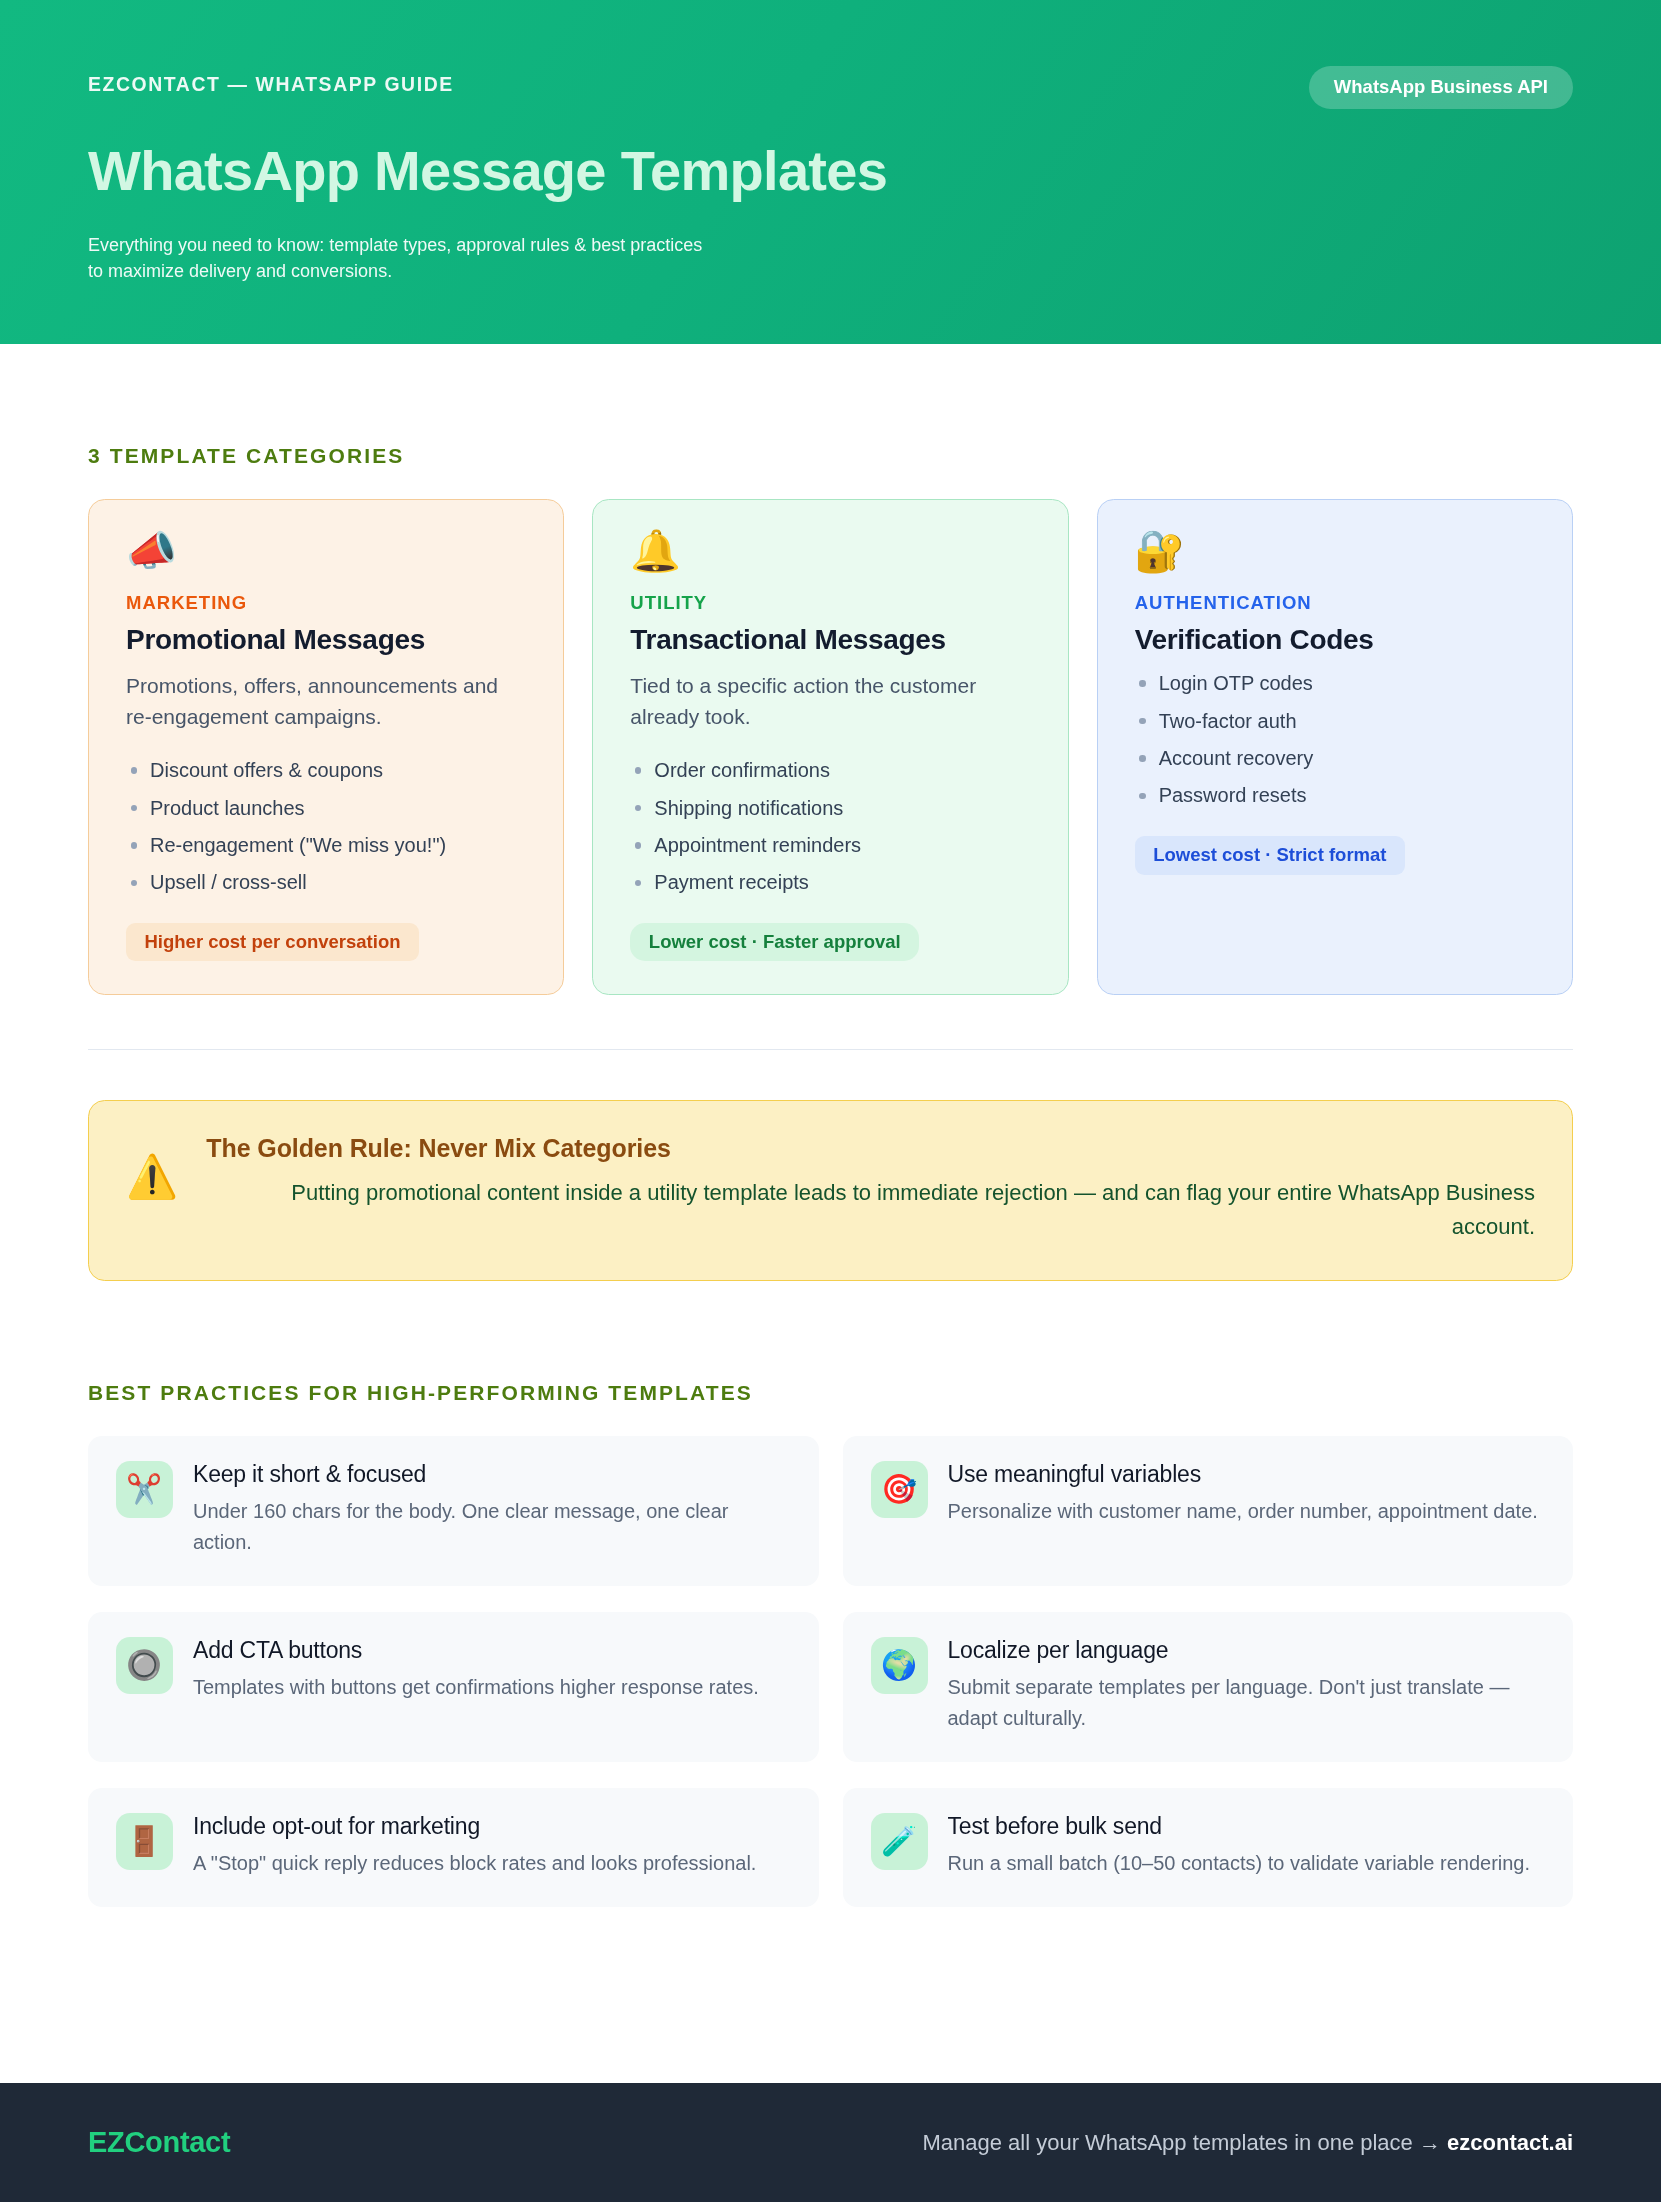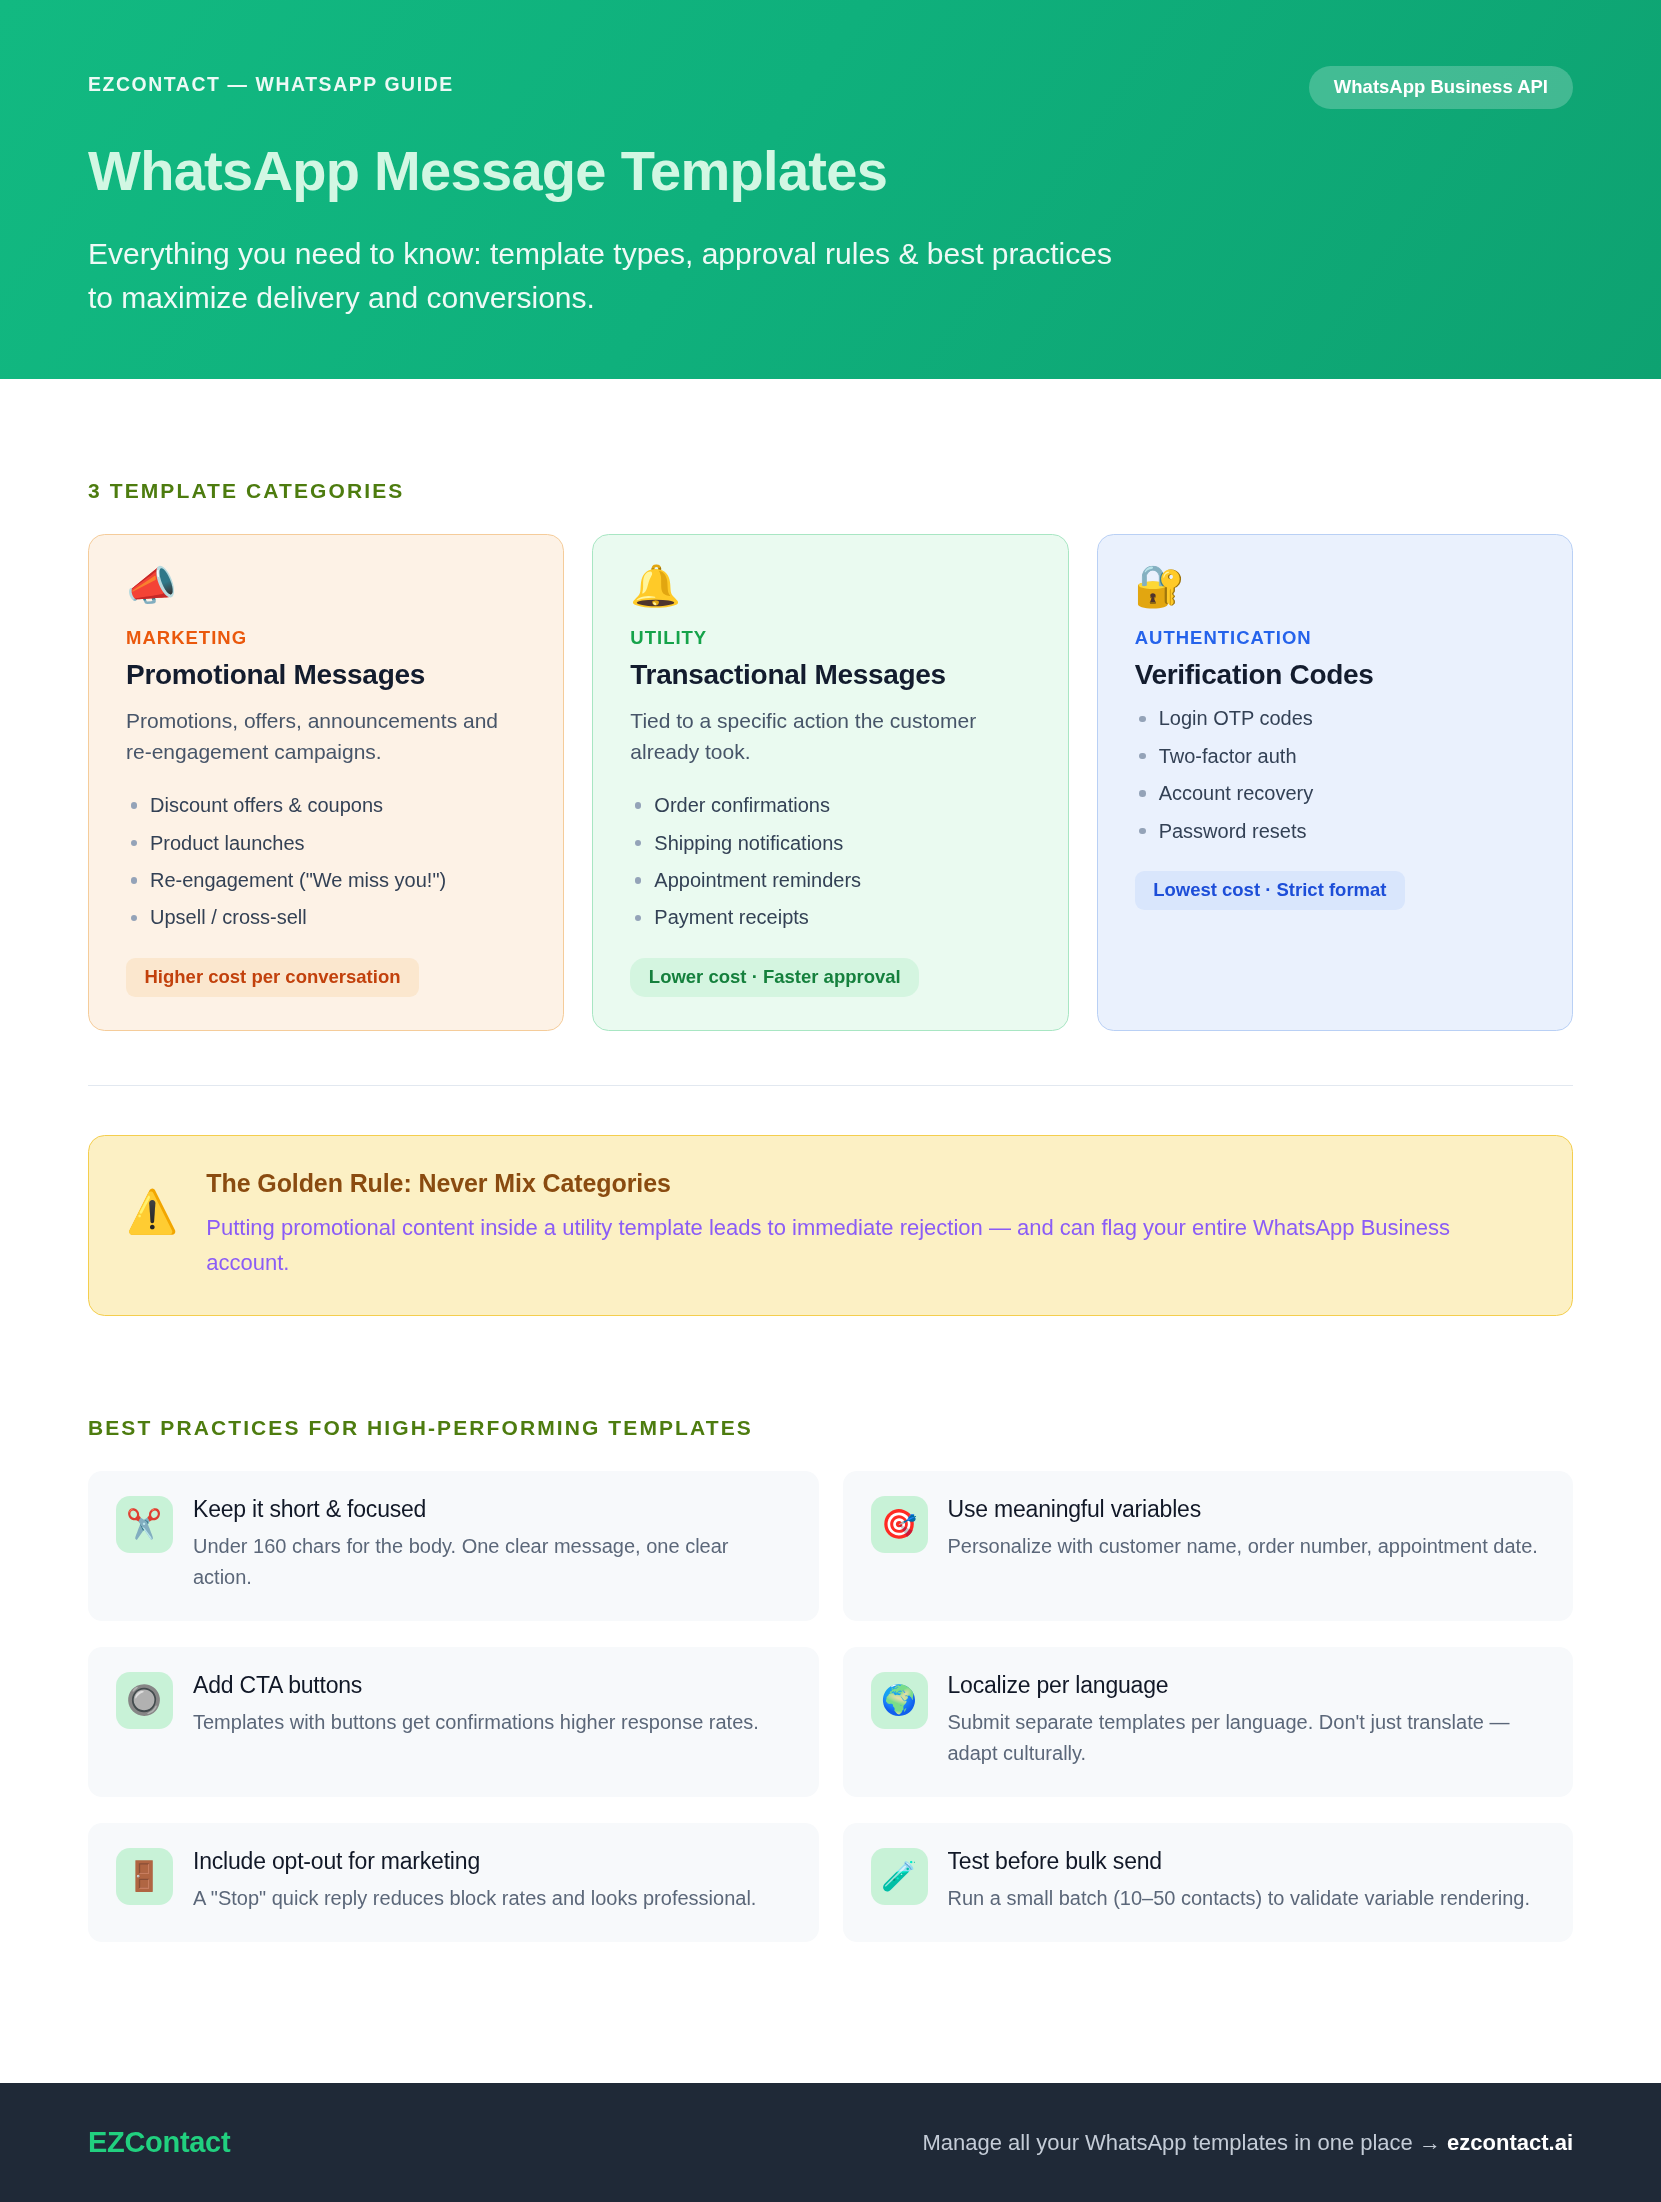--- a/index.html
+++ b/index.html
@@ -54,21 +54,21 @@
     margin-top: 29.5px;
     font-size: 56px;
     font-weight: 700;
     line-height: 1.18;
     letter-spacing: -0.7px;
   }
   .hero-title .l1 { color: #ffffff; display: block; }
   .hero-title .l2 { color: #d2f7e3; display: block; }
   .hero-sub {
     margin-top: 28px;
-    font-size: 30px;
+    font-size: 18px;
     line-height: 1.46;
     color: rgba(255,255,255,0.93);
     font-weight: 400;
   }
   .hero-sub span { display: block; }
 
   
   .body-wrap {
     padding: 0 88px;
     flex: 1;
@@ -191,21 +191,22 @@
   .callout-title {
     font-size: 25px;
     font-weight: 700;
     color: #8a4b10;
     margin-bottom: 13px;
     letter-spacing: -0.1px;
   }
   .callout-body {
     font-size: 22px;
     line-height: 1.55;
-    color: #8b5cf6;
+    color: #14532d;
+    text-align: right;
   }
 
   
   .bp-grid {
     display: grid;
     grid-template-columns: repeat(2, 1fr);
     gap: 26px 24px;
   }
   .bp-card {
     background: #f7f9fb;

